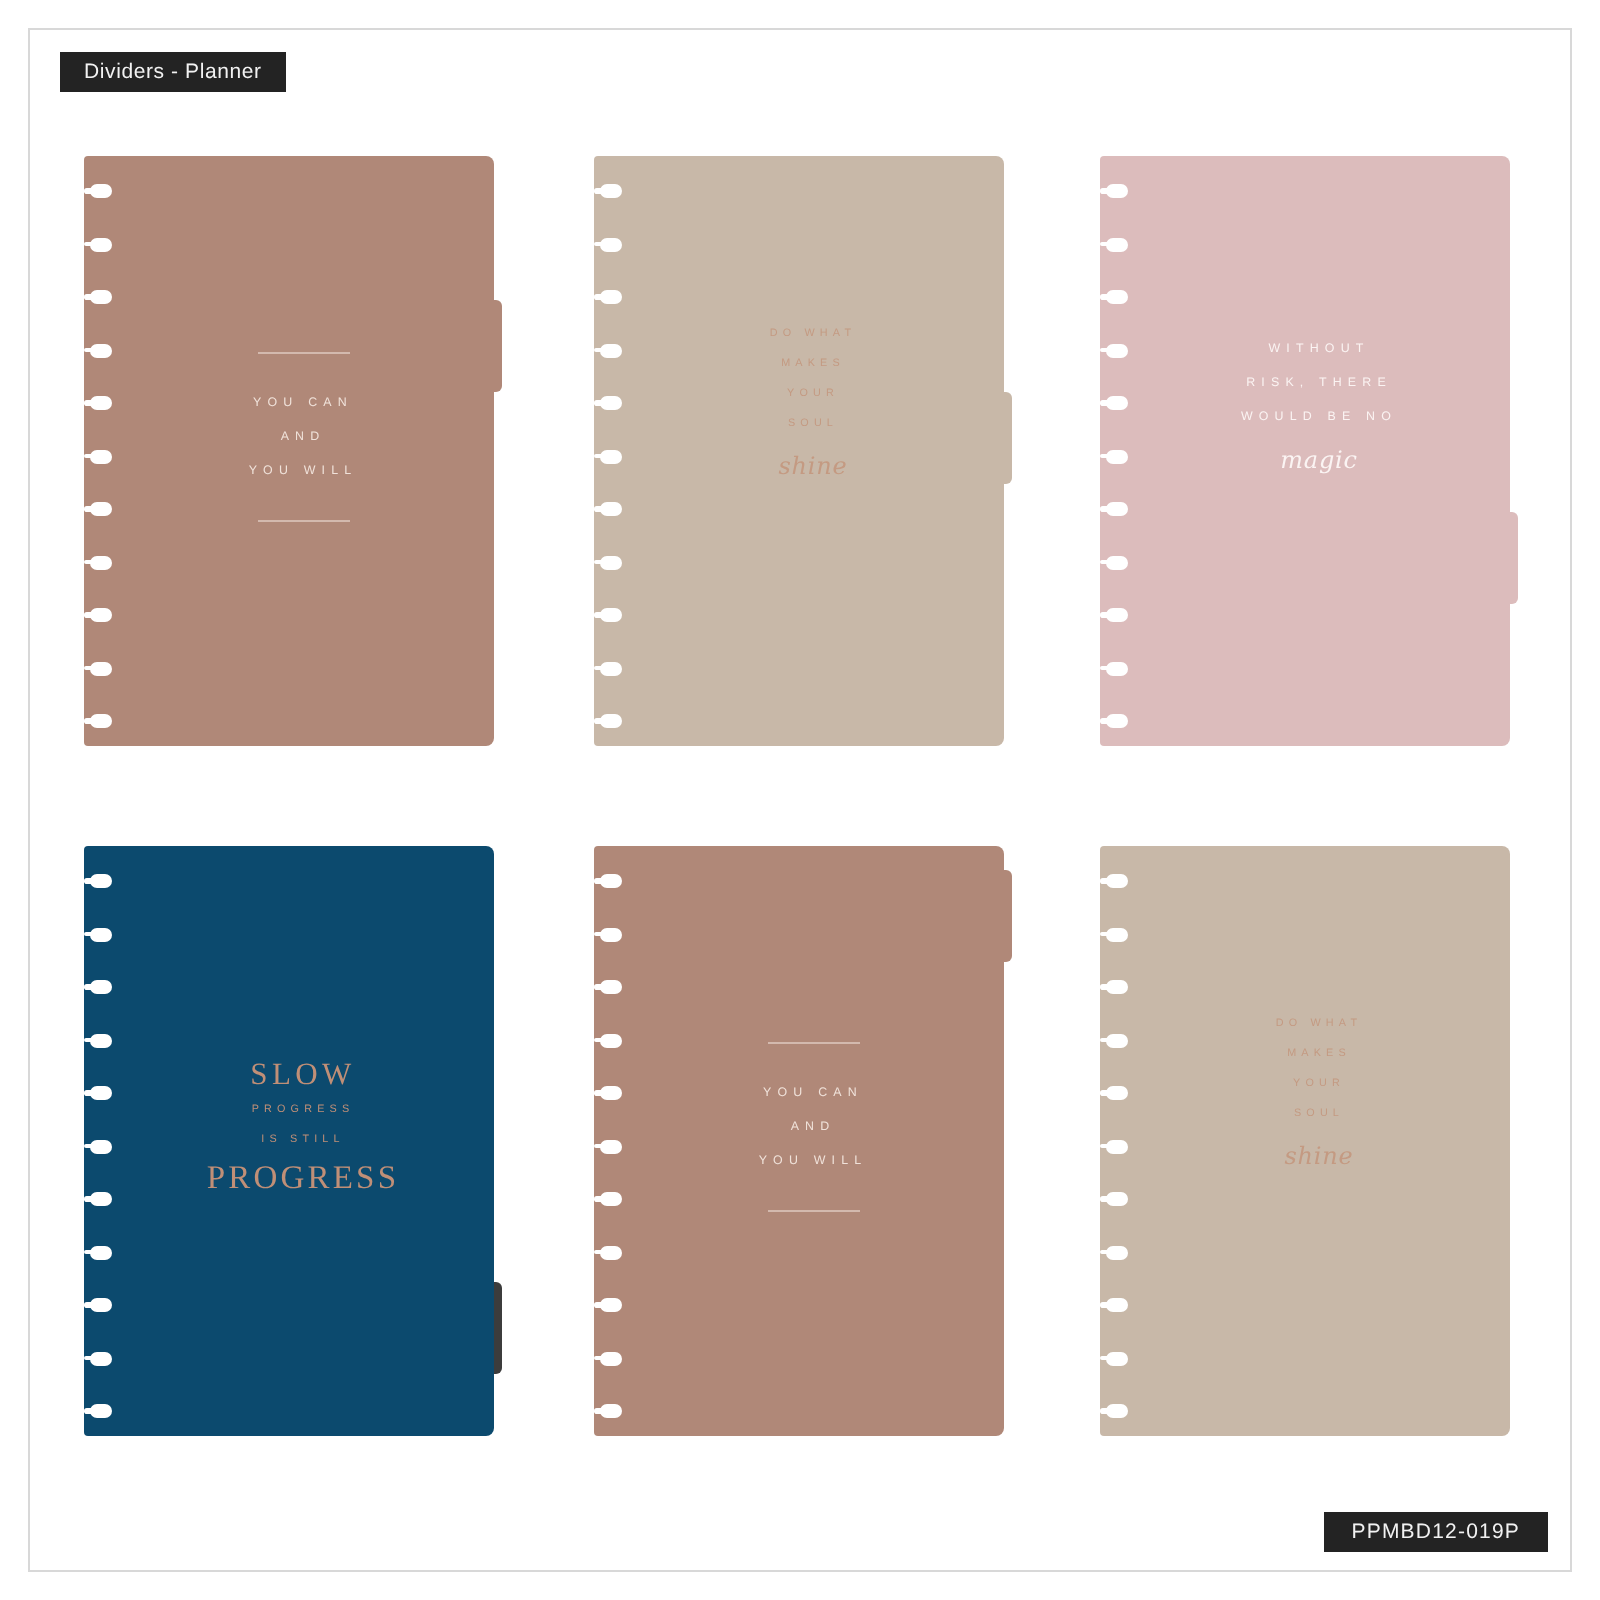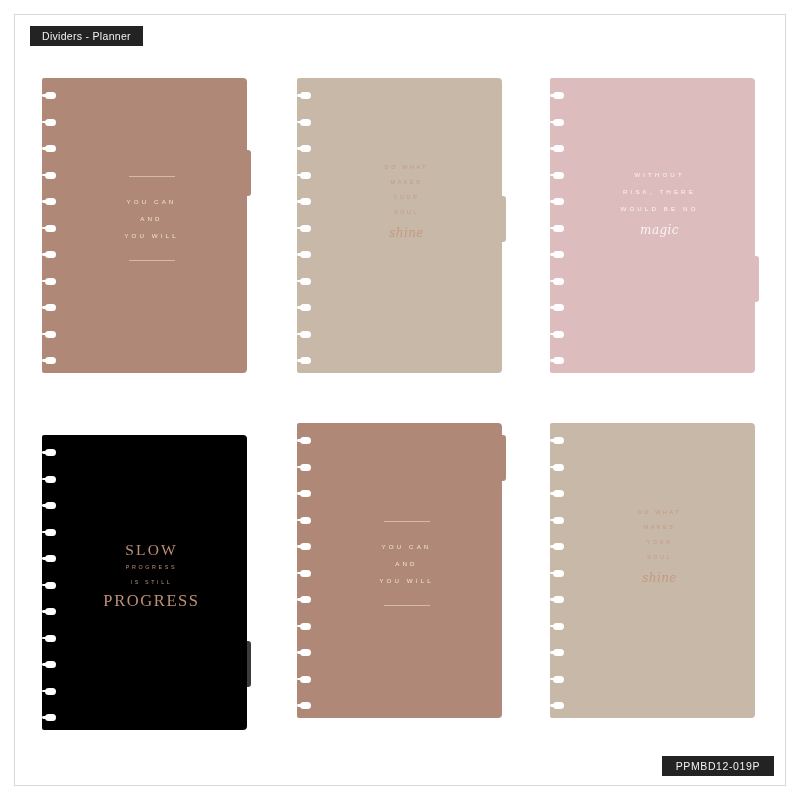--- a/index.html
+++ b/index.html
@@ -267,21 +267,21 @@
             <div class="line-caps">RISK, THERE</div>
             <div class="line-caps">WOULD BE NO</div>
             <div class="script" style="margin-top: 4px;">magic</div>
           </div>
         </div>
       </div>
       <div class="cell c3">
         <div class="tab" style="background: rgb(60, 60, 60); left: 205px; top: 218px;">
           <span class="tab-text" style="color: rgb(177, 121, 95);">happy planner</span>
         </div>
-        <div class="page" style="background: #000000; margin-top: 12px;">
+        <div class="page" style="background: #0c4a6e;">
           <div class="holes">
             <div class="hole" style="top: 14px;"></div>
             <div class="hole" style="top: 40.5px;"></div>
             <div class="hole" style="top: 67px;"></div>
             <div class="hole" style="top: 93.5px;"></div>
             <div class="hole" style="top: 120px;"></div>
             <div class="hole" style="top: 146.5px;"></div>
             <div class="hole" style="top: 173px;"></div>
             <div class="hole" style="top: 199.5px;"></div>
             <div class="hole" style="top: 226px;"></div>

